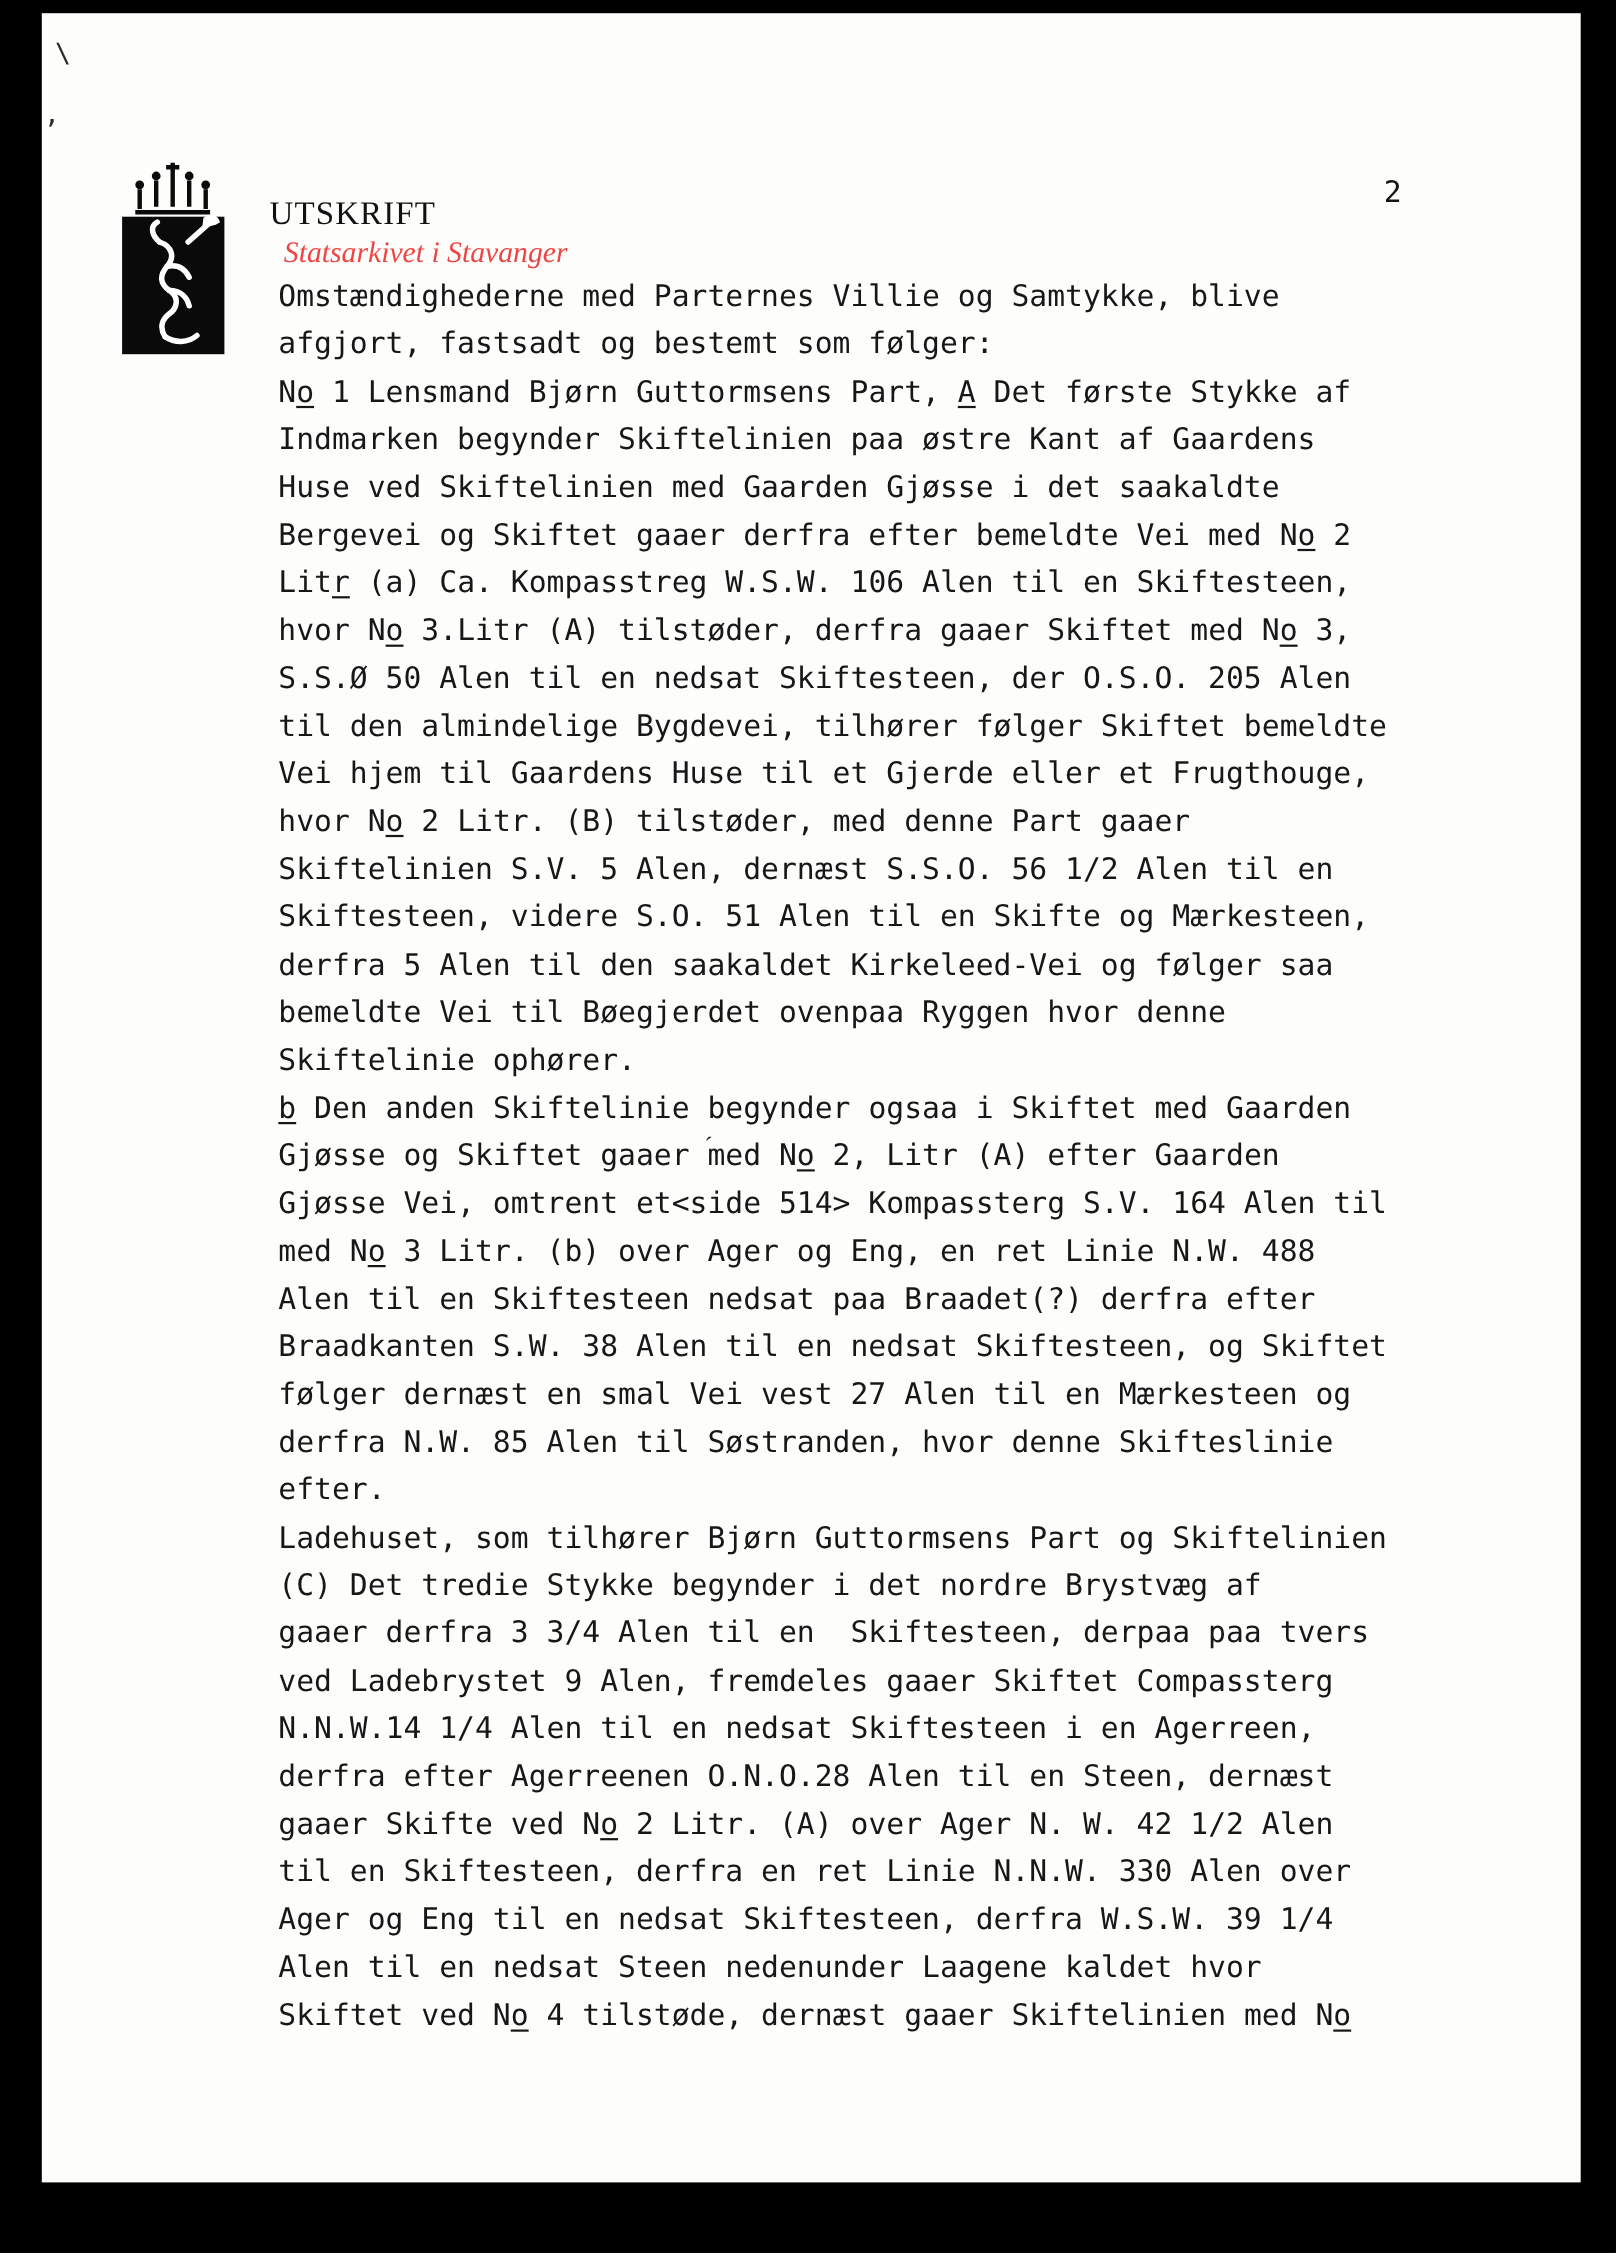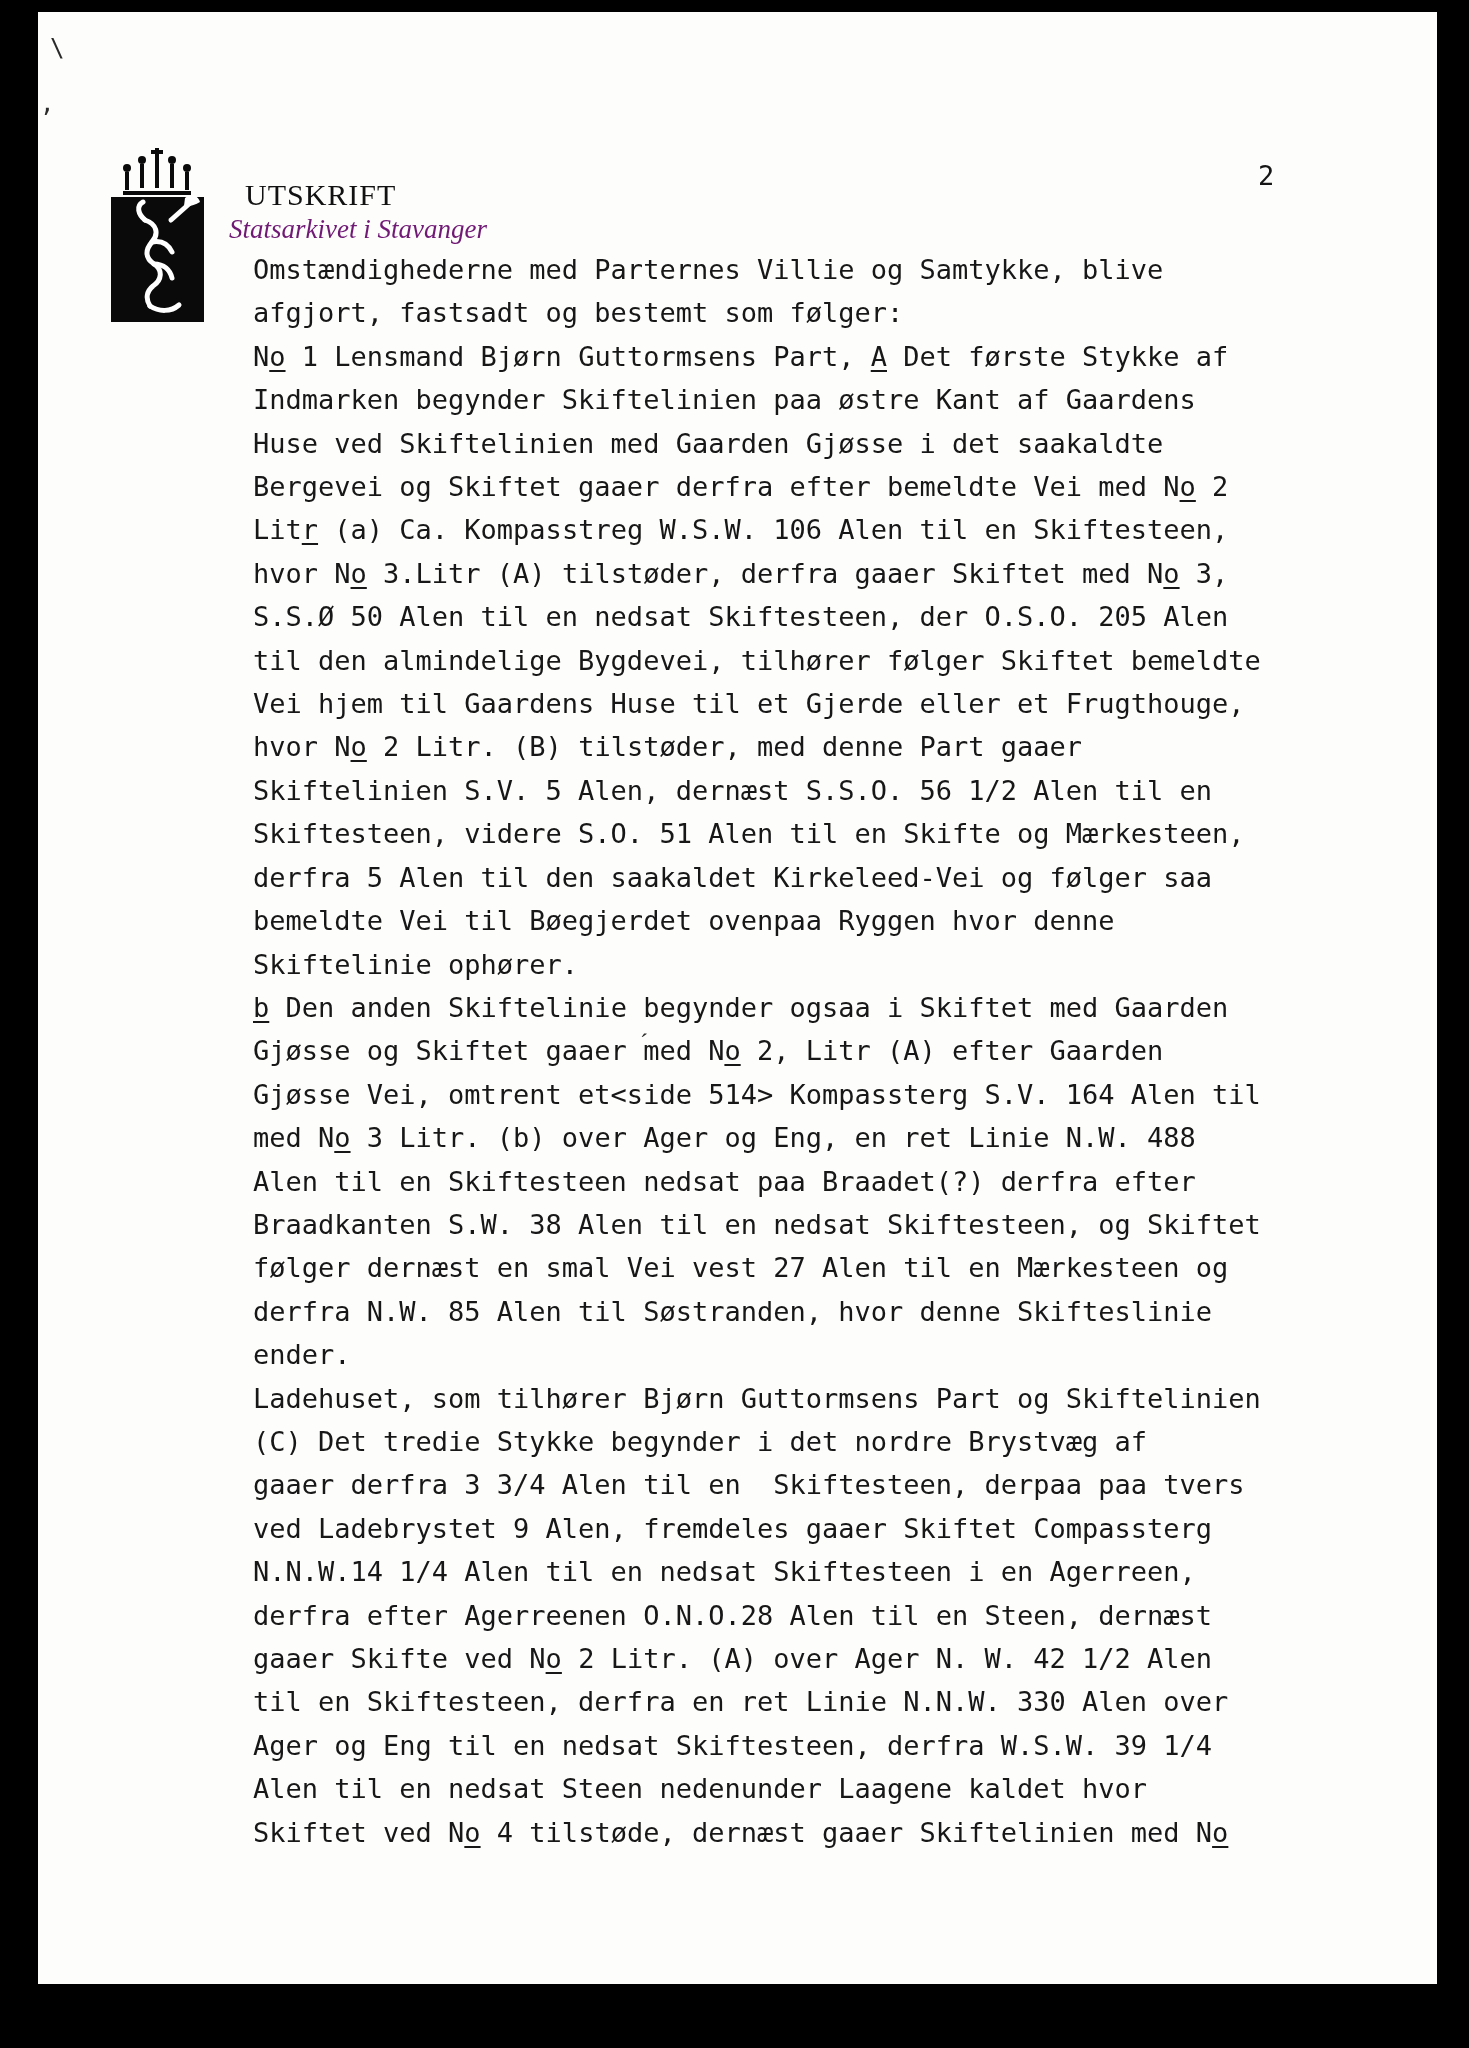--- a/index.html
+++ b/index.html
@@ -34,26 +34,26 @@
     position: absolute;
     left: 207px;
     top: 166px;
     font-family: "Liberation Serif", serif;
     font-size: 30px;
     letter-spacing: 1px;
     color: #111;
   }
   .subtitle {
     position: absolute;
-    left: 191px;
+    left: 220px;
     top: 202px;
     font-family: "Liberation Serif", serif;
     font-style: italic;
     font-size: 27px;
-    color: #701a75;
+    color: #ef4444;
   }
   .page-number {
     position: absolute;
     left: 1220px;
     top: 148px;
     font-family: "DejaVu Sans Mono", "Liberation Mono", monospace;
     font-size: 27px;
     color: #151515;
   }
   .body-text {
@@ -137,21 +137,21 @@
         <div class="line">bemeldte Vei til Bøegjerdet ovenpaa Ryggen hvor denne</div>
         <div class="line">Skiftelinie ophører.</div>
         <div class="line"><u>b</u> Den anden Skiftelinie begynder ogsaa i Skiftet med Gaarden</div>
         <div class="line">Gjøsse og Skiftet gaaer med N<u>o</u> 2, Litr (A) efter Gaarden</div>
         <div class="line">Gjøsse Vei, omtrent et&lt;side 514&gt; Kompassterg S.V. 164 Alen til</div>
         <div class="line">med N<u>o</u> 3 Litr. (b) over Ager og Eng, en ret Linie N.W. 488</div>
         <div class="line">Alen til en Skiftesteen nedsat paa Braadet(?) derfra efter</div>
         <div class="line">Braadkanten S.W. 38 Alen til en nedsat Skiftesteen, og Skiftet</div>
         <div class="line">følger dernæst en smal Vei vest 27 Alen til en Mærkesteen og</div>
         <div class="line">derfra N.W. 85 Alen til Søstranden, hvor denne Skifteslinie</div>
-        <div class="line">ender.</div>
+        <div class="line">efter.</div>
         <div class="line">Ladehuset, som tilhører Bjørn Guttormsens Part og Skiftelinien</div>
         <div class="line">(C) Det tredie Stykke begynder i det nordre Brystvæg af</div>
         <div class="line">gaaer derfra 3 3/4 Alen til en  Skiftesteen, derpaa paa tvers</div>
         <div class="line">ved Ladebrystet 9 Alen, fremdeles gaaer Skiftet Compassterg</div>
         <div class="line">N.N.W.14 1/4 Alen til en nedsat Skiftesteen i en Agerreen,</div>
         <div class="line">derfra efter Agerreenen O.N.O.28 Alen til en Steen, dernæst</div>
         <div class="line">gaaer Skifte ved N<u>o</u> 2 Litr. (A) over Ager N. W. 42 1/2 Alen</div>
         <div class="line">til en Skiftesteen, derfra en ret Linie N.N.W. 330 Alen over</div>
         <div class="line">Ager og Eng til en nedsat Skiftesteen, derfra W.S.W. 39 1/4</div>
         <div class="line">Alen til en nedsat Steen nedenunder Laagene kaldet hvor</div>

